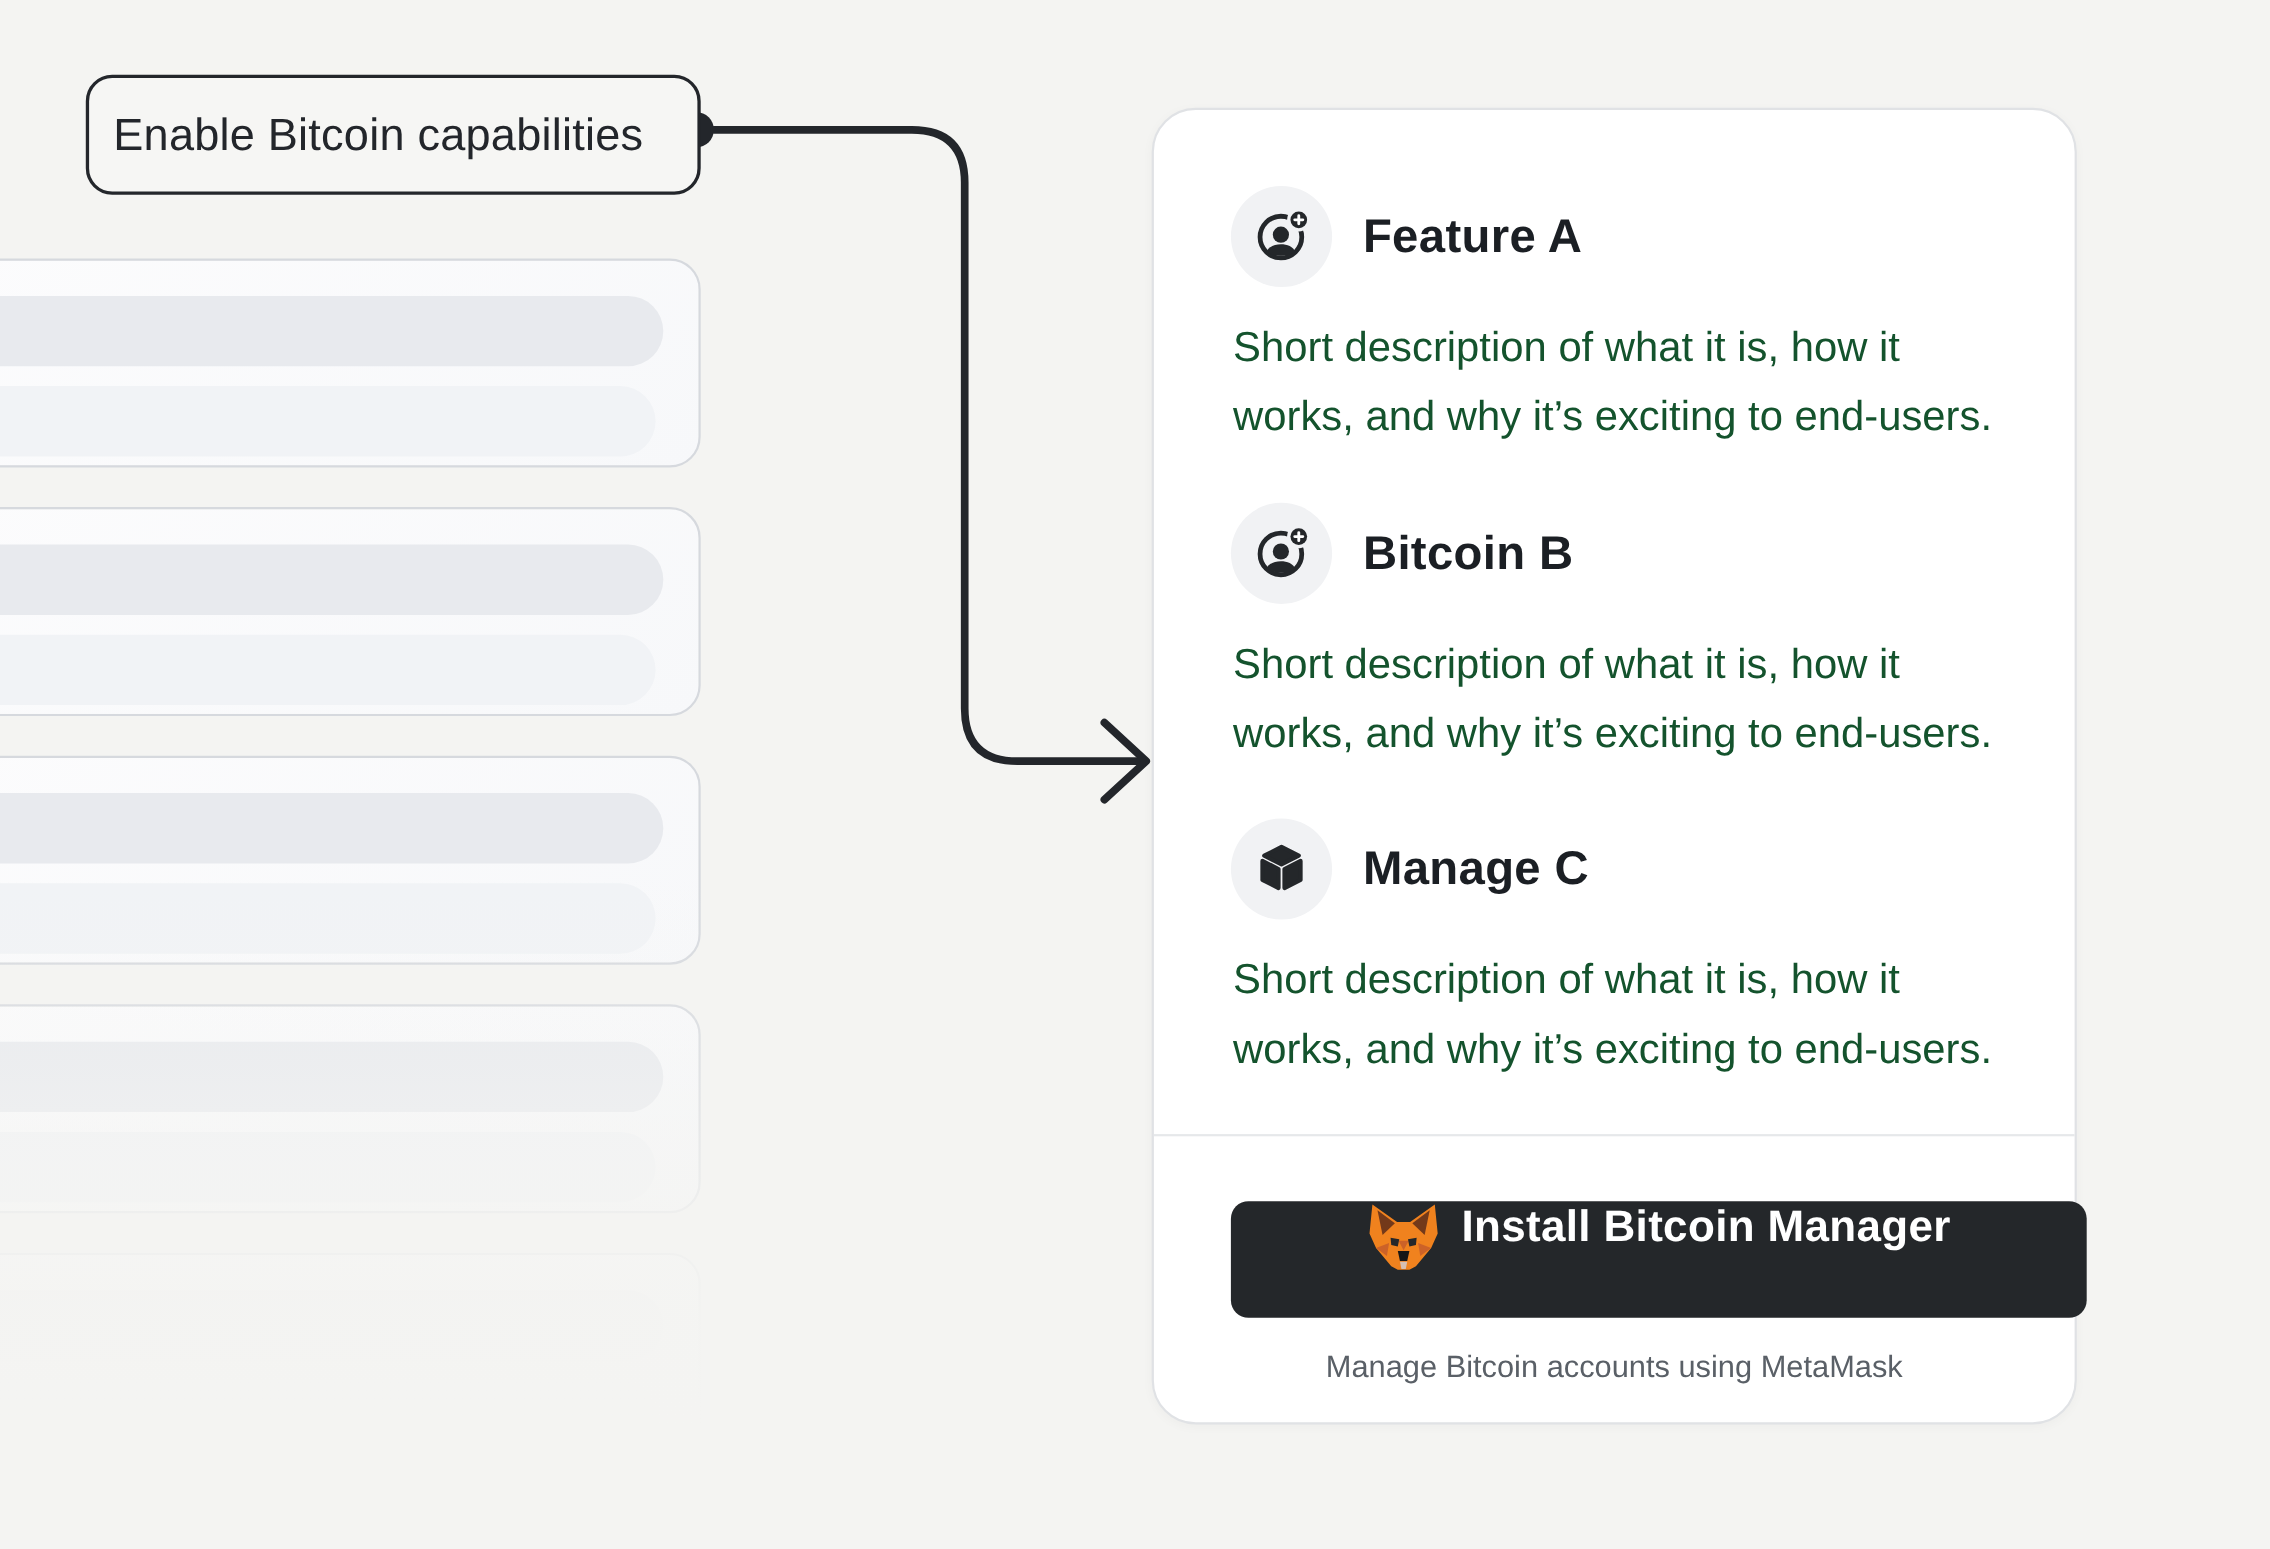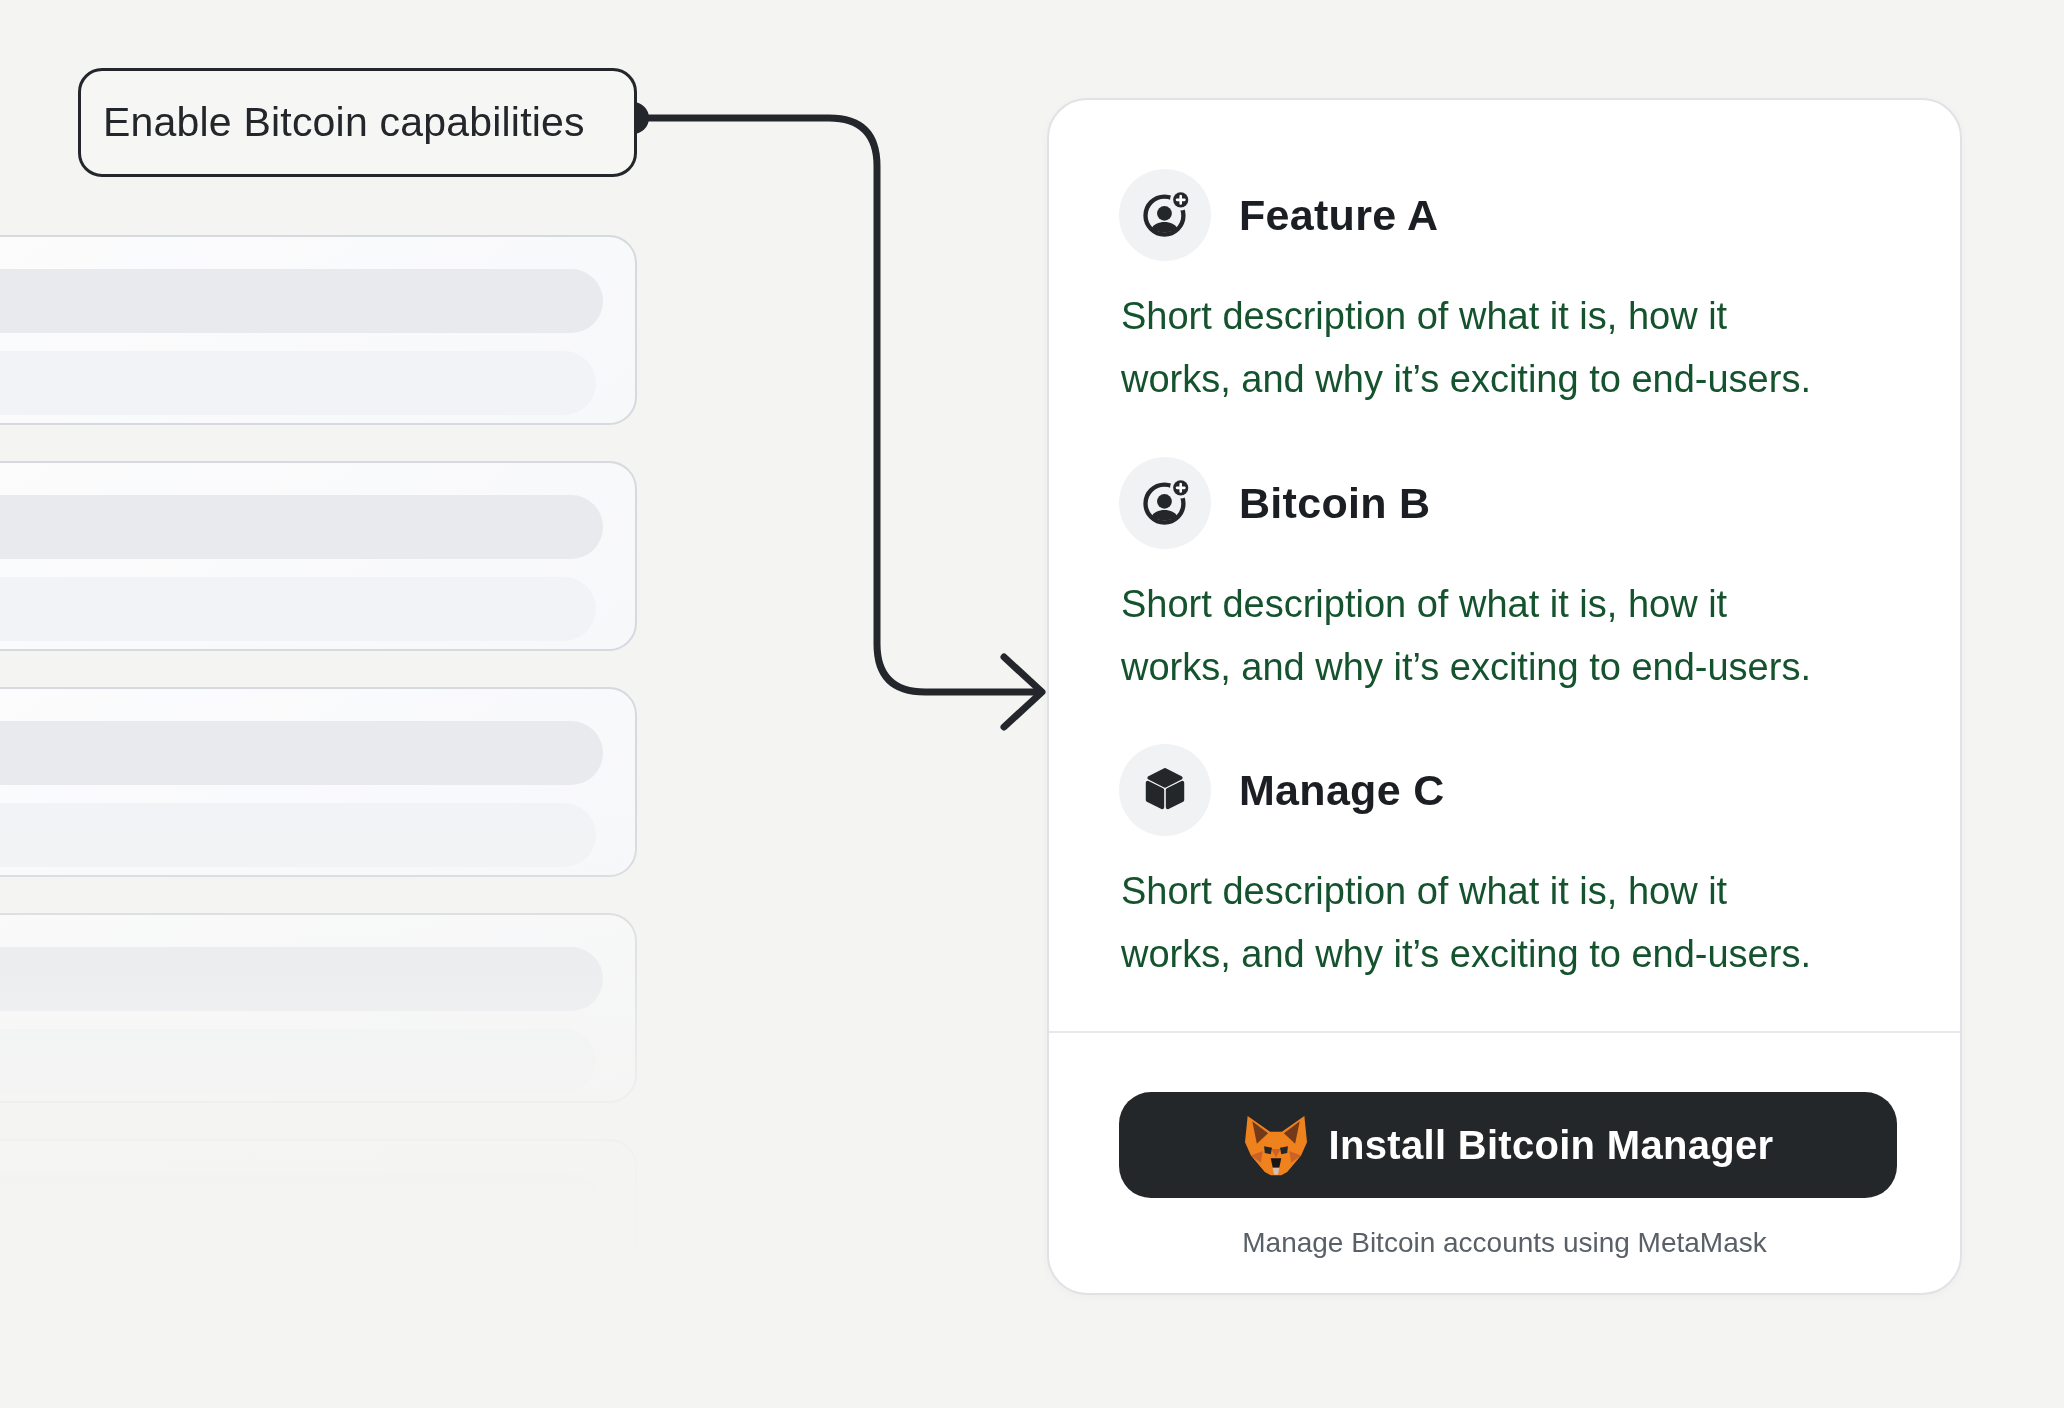--- a/index.html
+++ b/index.html
@@ -46,21 +46,21 @@
     background:linear-gradient(to bottom,
       rgba(244,244,242,0) 0%,
       rgba(244,244,242,0.35) 28%,
       rgba(244,244,242,0.82) 50%,
       rgba(244,244,242,0.97) 66%,
       #f4f4f2 82%);
   }
 
   
   .feature-panel {
-    left:1047px; top:98px; width:915px; height:1197px;
+    left:1047px; top:98px; width:841px; height:1197px;
     box-sizing:border-box;
     background:#ffffff; border:2px solid #e0e2e5; border-radius:40px;
     box-shadow:0 2px 10px rgba(30,34,40,0.03);
     z-index:5;
   }
   .feature { position:absolute; left:70px; right:48px; }
   .feature.fa { top:69px; }
   .feature.fb { top:357px; }
   .feature.fc { top:644px; }
   .feature-head { display:flex; align-items:center; gap:28px; height:92px; }
@@ -76,22 +76,22 @@
     white-space:pre-line;
   }
 
   .panel-divider {
     position:absolute; left:0; top:931px; width:100%; height:2px;
     background:#e6e8ea;
   }
 
   .install-button {
     position:absolute; left:70px; top:992px; width:778px; height:106px;
-    background:#24272a; border:none; border-radius:32px;
-    display:flex; align-items:center; justify-content:center; gap:20px;
+    background:#24272a; border:none; border-radius:16px;
+    display:flex; justify-content:center; gap:20px;
     cursor:pointer;
   }
   .install-button-label {
     color:#ffffff; font-size:40px; font-weight:800; letter-spacing:0.3px;
     font-family:"Liberation Sans", sans-serif;
   }
   .panel-caption {
     position:absolute; left:0; top:1121px; width:100%;
     text-align:center; font-size:28px; line-height:44px; color:#5a6067;
   }

